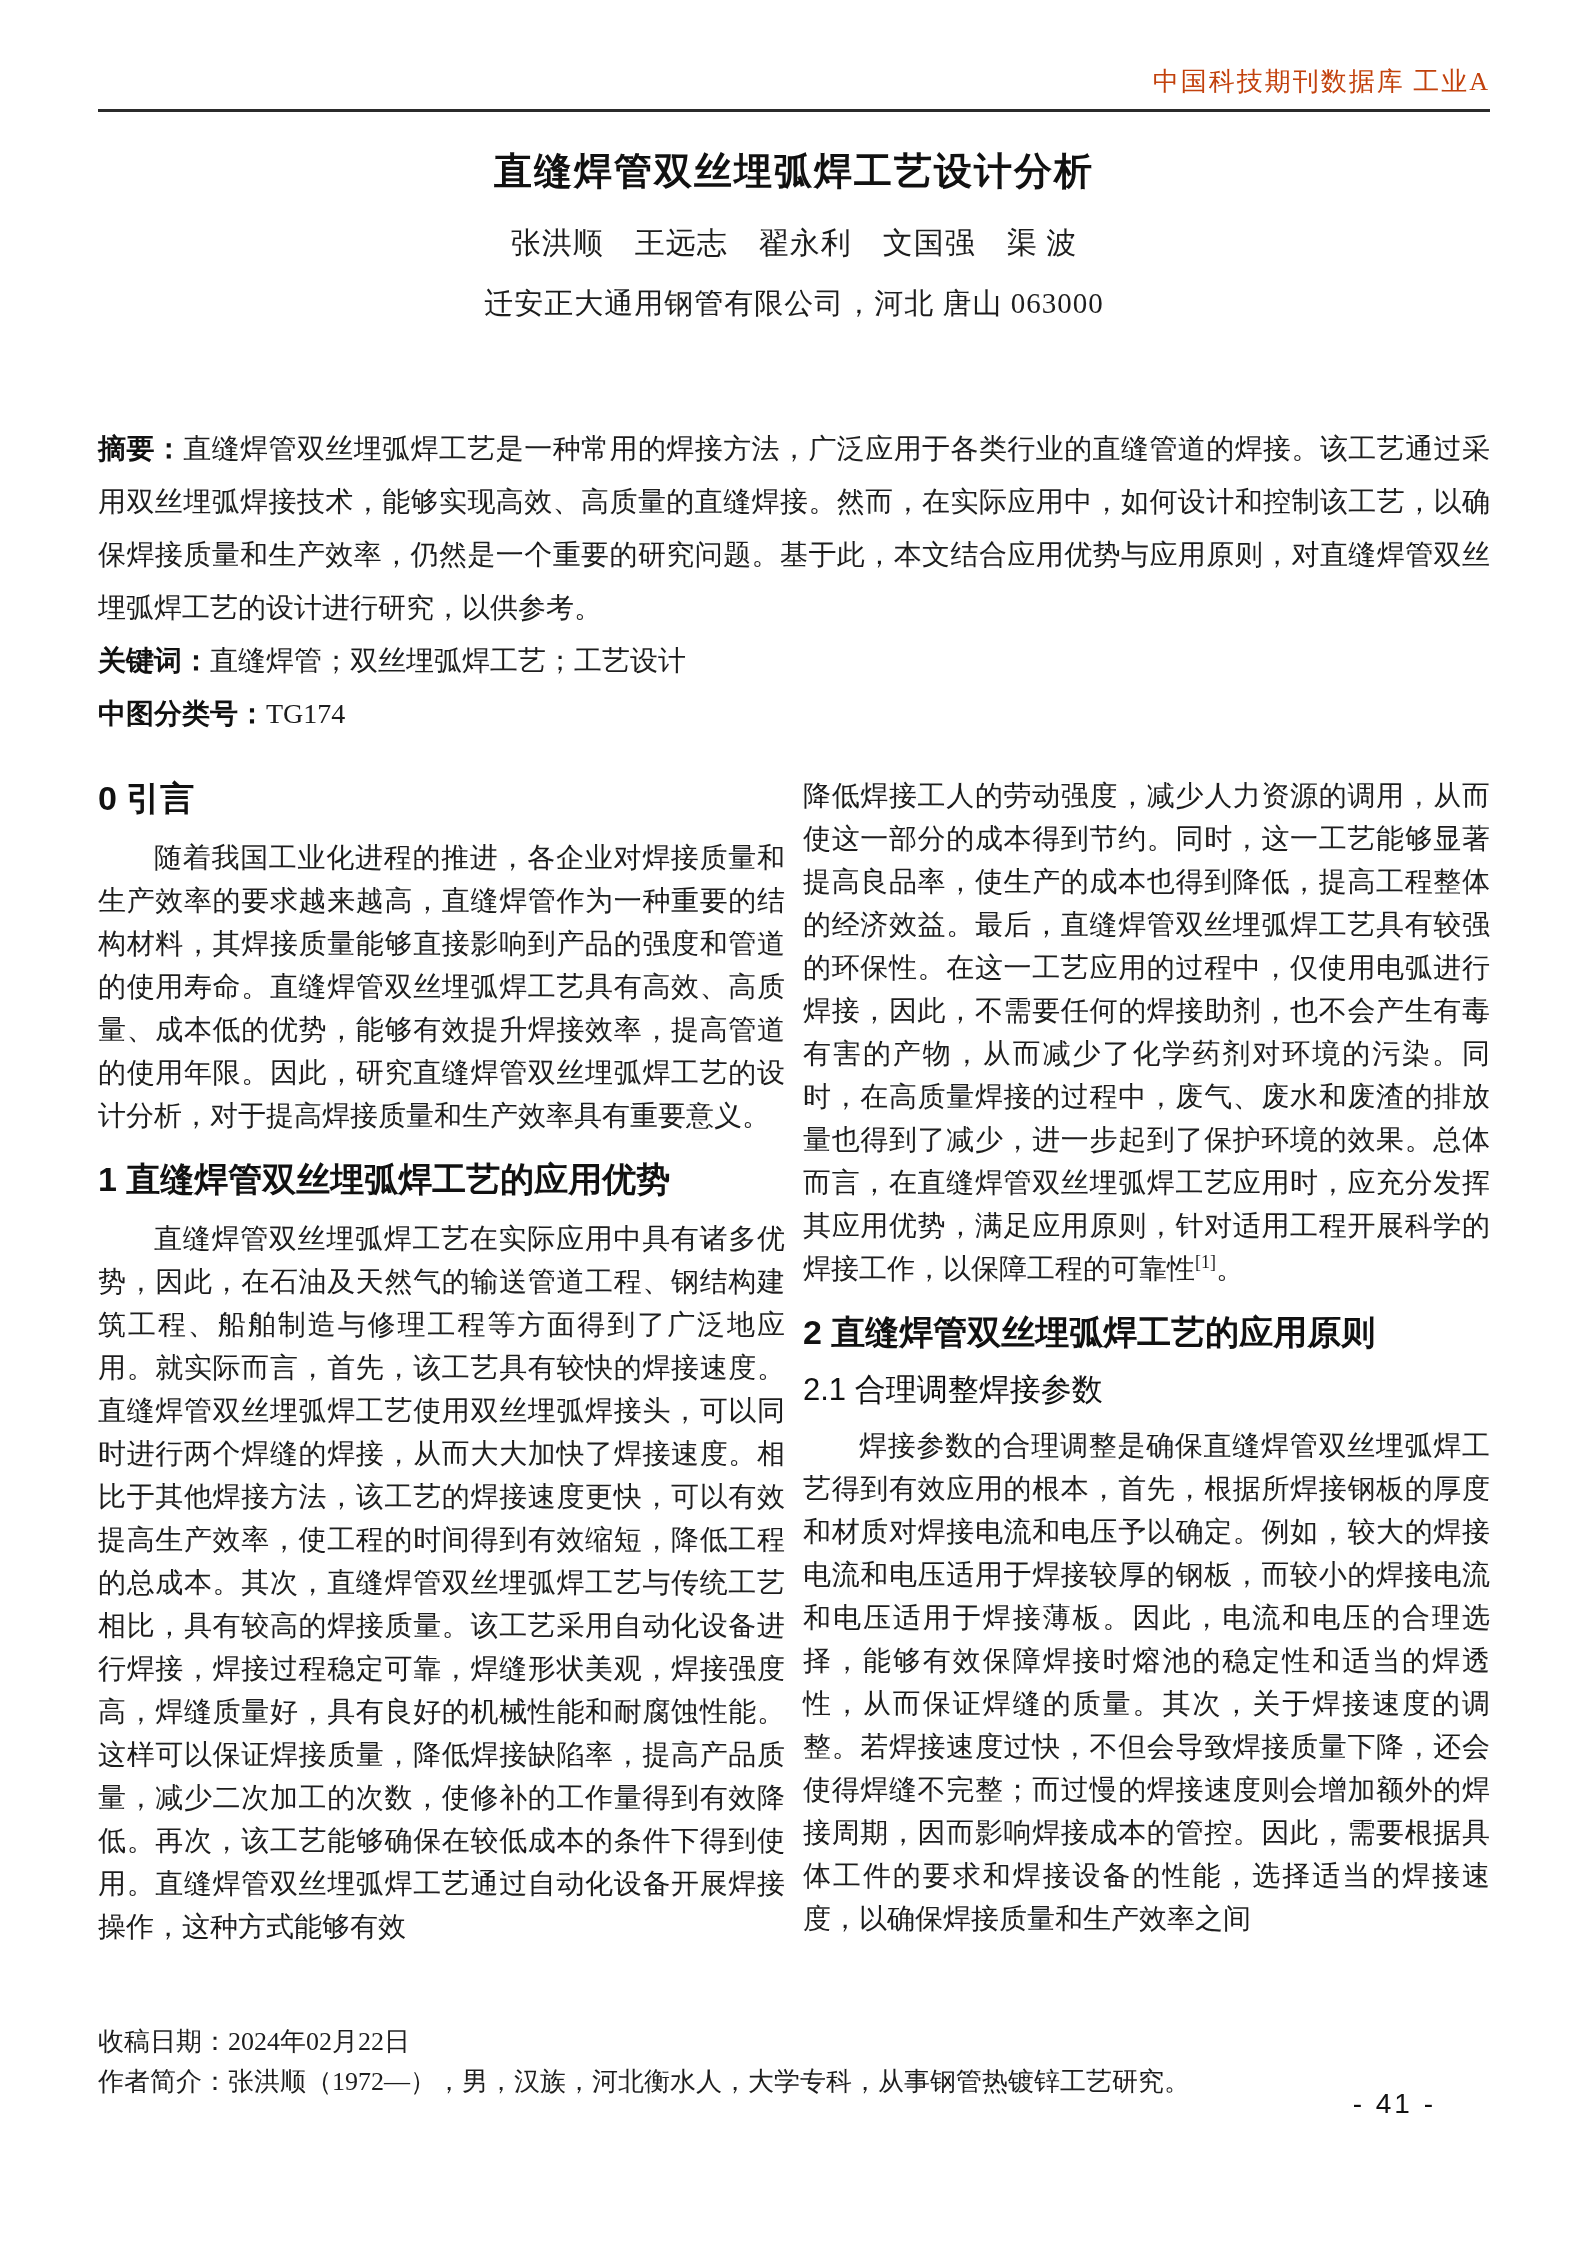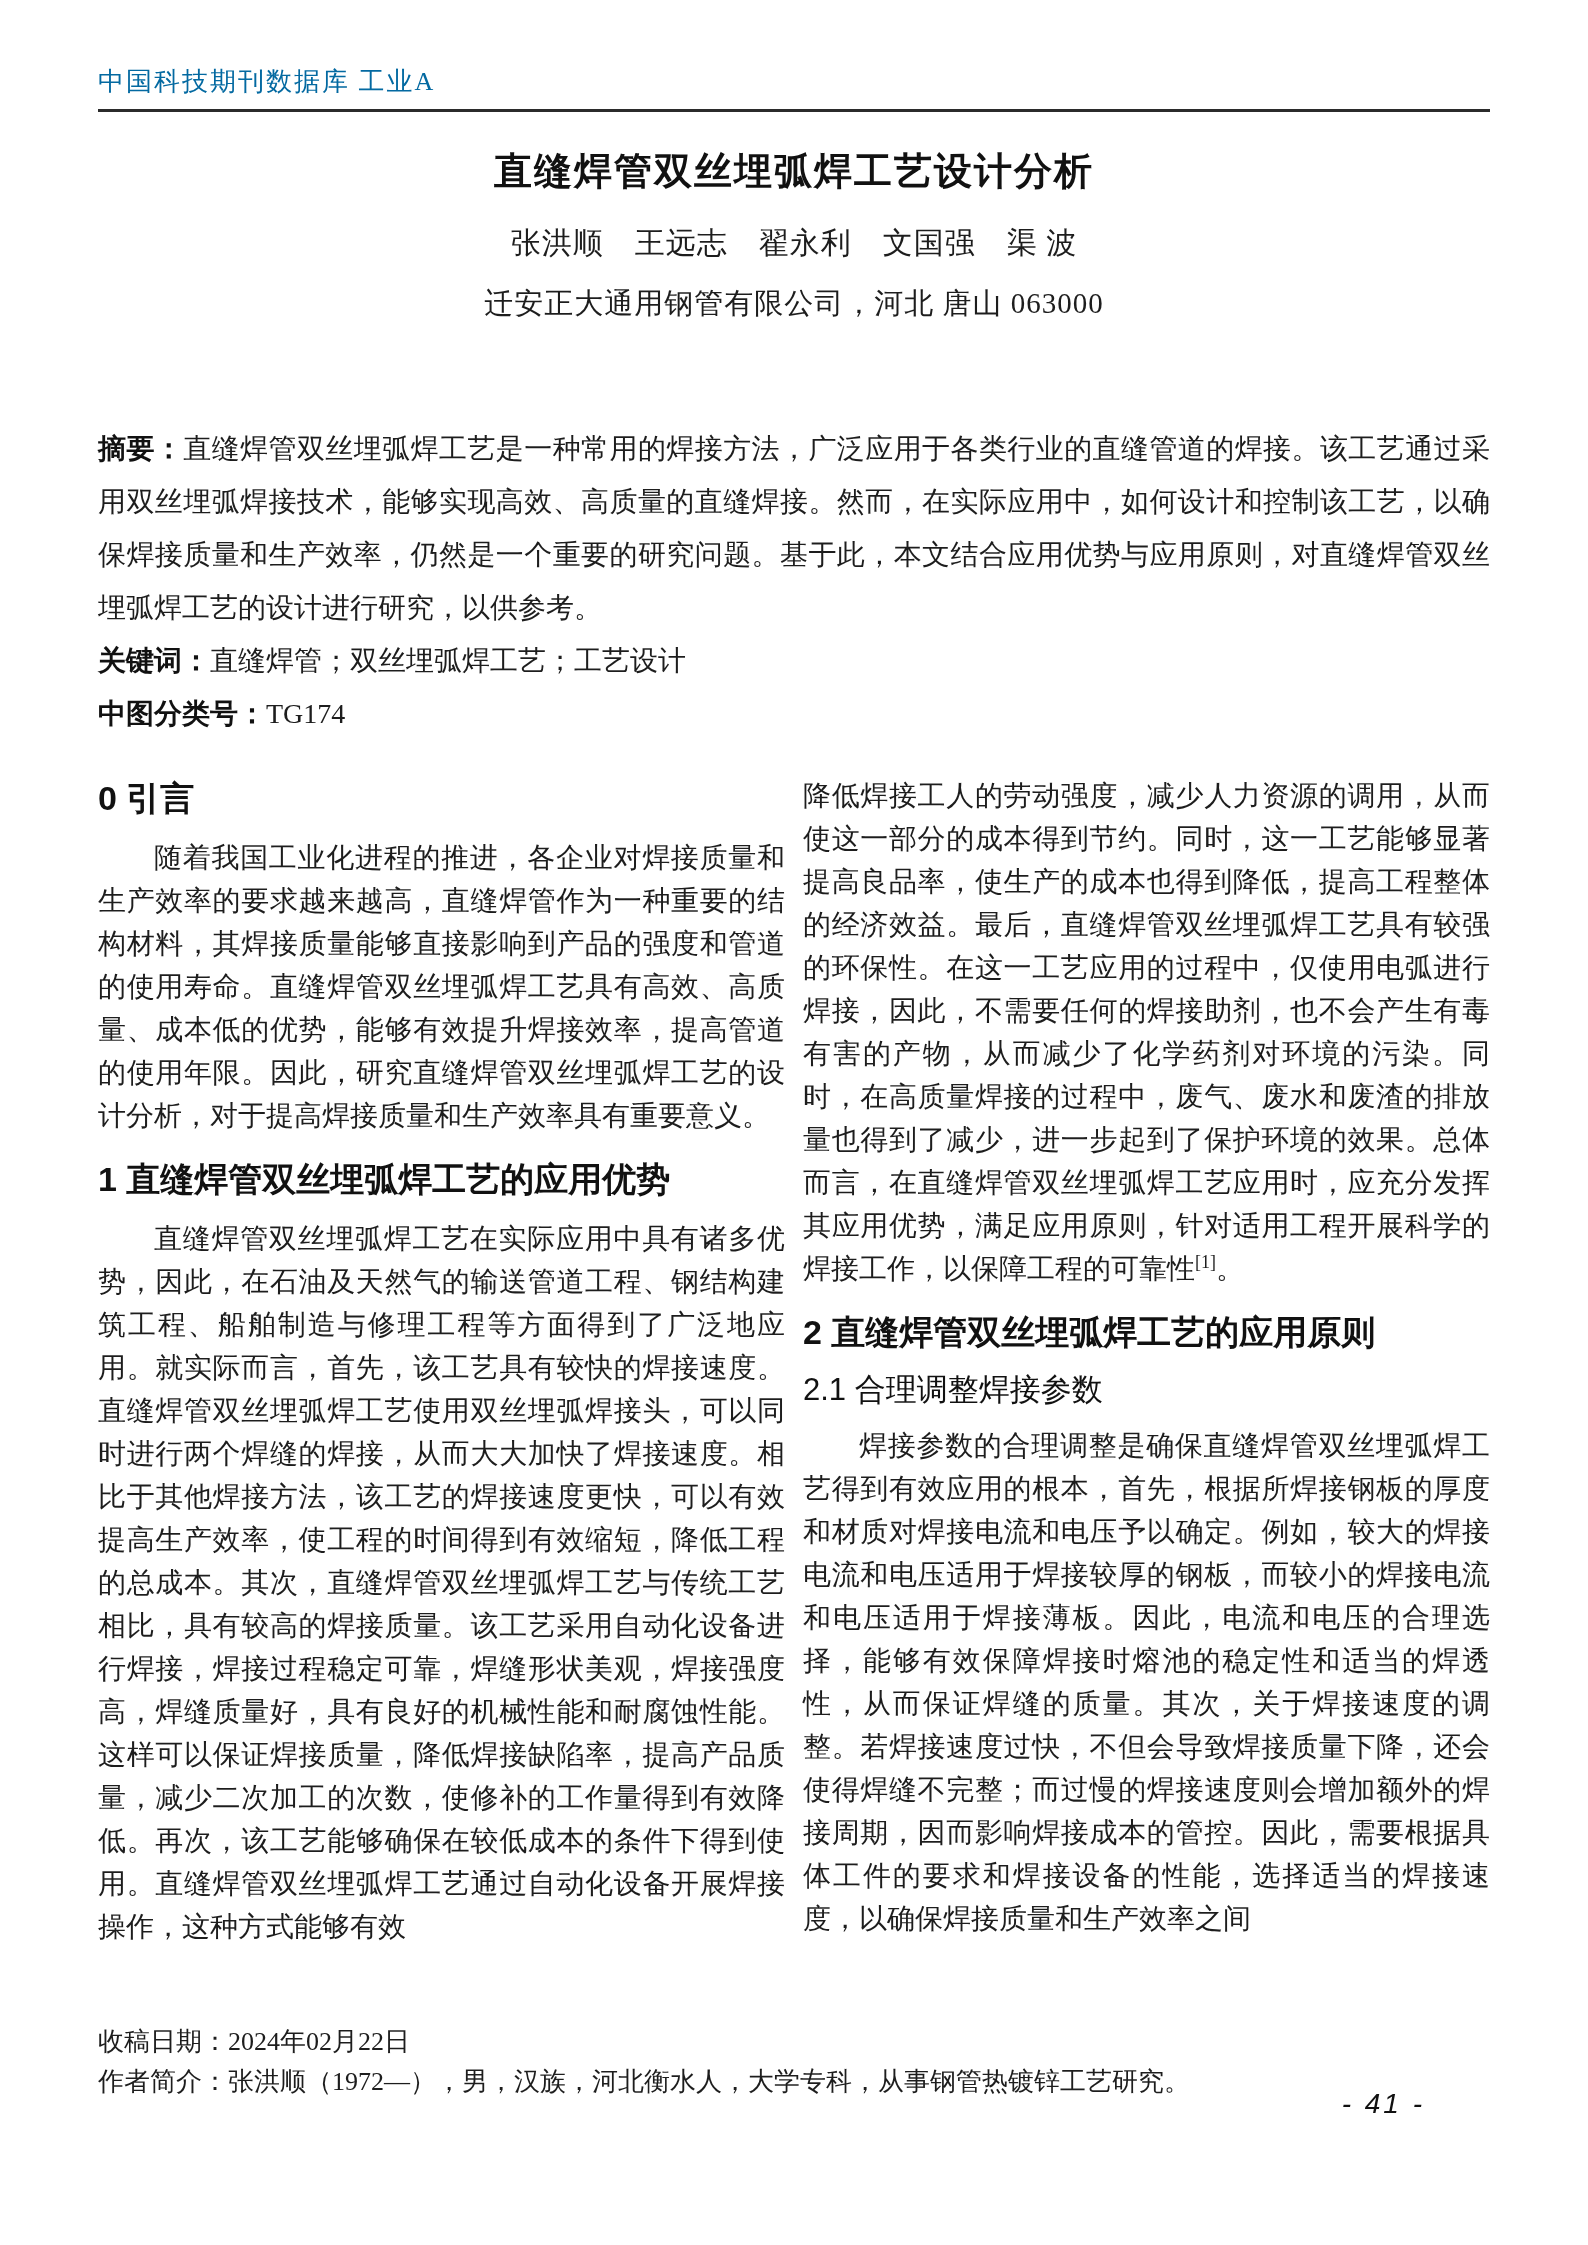--- a/index.html
+++ b/index.html
@@ -8,24 +8,24 @@
     width:1588px; height:2245px;
     margin:0 auto;
     background:#ffffff;
     color:#1d1d1d;
     font-family:"Liberation Serif","DejaVu Serif",serif;
     overflow:hidden;
     box-sizing:border-box;
     padding:64px 98px 0 98px;
   }
   .journal-header {
-    text-align:left;
+    text-align:right;
     font-size:26px;
     letter-spacing:2px;
-    color:#0369a1;
+    color:#c2410c;
     margin:0 0 10px 0;
     font-family:Liberation Serif, serif;
   }
   .header-rule {
     border:none;
     border-top:3px solid #2b2b2b;
     margin:0 0 0 0;
   }
   .paper-title {
     text-align:center;
@@ -97,26 +97,25 @@
   .footer {
     position:absolute;
     left:98px; right:80px; top:2022px;
     font-size:26px;
     line-height:40px;
     text-align:left;
   }
   .footer p { margin:0; }
   .page-number {
     position:absolute;
-    right:163px; top:2088px;
+    right:152px; top:2088px;
     font-family:"Liberation Sans","DejaVu Sans",sans-serif;
     font-size:28px;
     letter-spacing:3px;
     color:#111;
-    font-style:italic;
   }
 </style>
 </head>
 <body>
 
 <div class="page">
 
   <div class="journal-header">中国科技期刊数据库 工业A</div>
 
   <hr class="header-rule">

